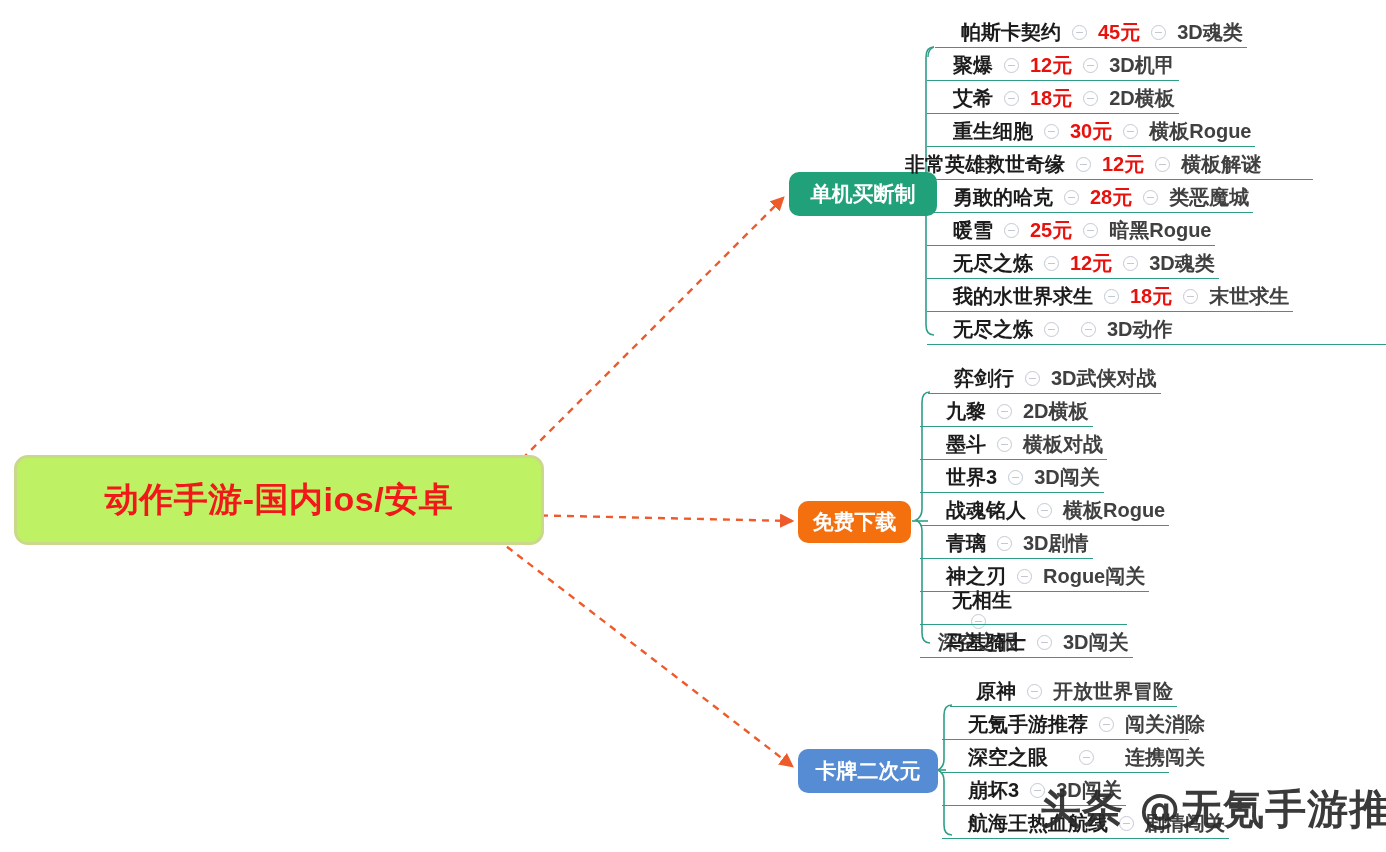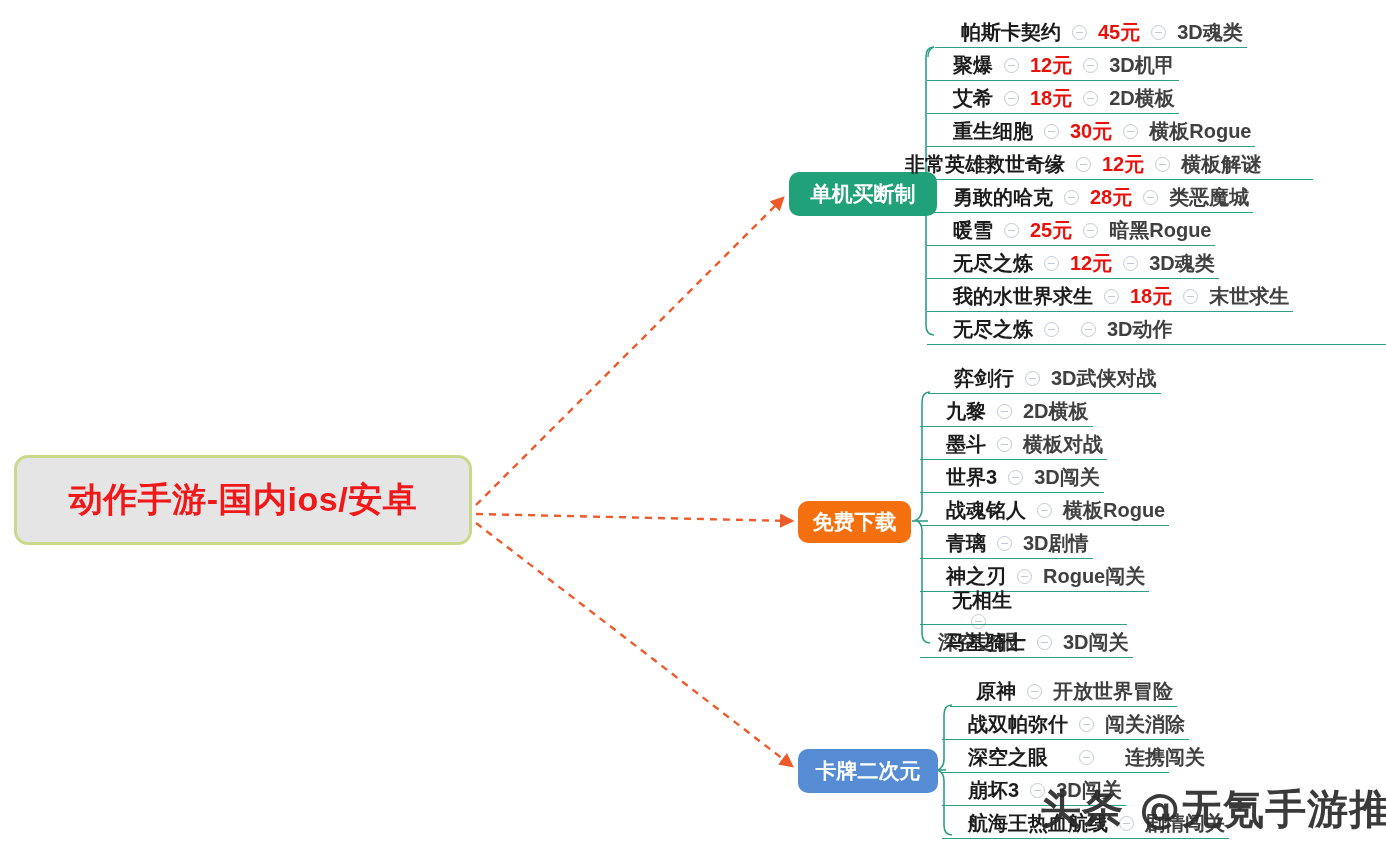--- a/index.html
+++ b/index.html
@@ -11,22 +11,22 @@
     position:relative;
   }
   #mindmap{
     position:absolute;inset:0;
     width:1386px;height:852px;
   }
   
   .root-node{
     position:absolute;
     left:14px;top:455px;
-    width:458px;height:90px;
-    background:#e5e5e5;
+    width:530px;height:90px;
+    background:#bef264;
     border:3px solid #c9d88a;
     border-radius:14px;
     box-sizing:border-box;
     display:flex;align-items:center;justify-content:center;
   }
   .root-node .root-label{
     color:#f01818;
     font-size:34px;
     font-weight:bold;
     letter-spacing:0.5px;
@@ -285,21 +285,21 @@
         <span class="leaf-tag">3D闯关</span>
       </div>
       <div class="leaf-underline" style="top: 657px; left: 920px; width: 212.578px;"></div>
       <div class="leaf-row" style="left: 968px; top: 676px;">
         <span class="leaf-name">原神</span>
         <span class="sep-icon"></span>
         <span class="leaf-tag">开放世界冒险</span>
       </div>
       <div class="leaf-underline" style="top: 706px; left: 950px; width: 227px;"></div>
       <div class="leaf-row" style="left: 960px; top: 709px;">
-        <span class="leaf-name">战双帕弥什</span>
+        <span class="leaf-name">无氪手游推荐</span>
         <span class="sep-icon"></span>
         <span class="leaf-tag">闯关消除</span>
       </div>
       <div class="leaf-underline" style="top: 739px; left: 942px; width: 247px;"></div>
       <div class="leaf-row" style="left: 960px; top: 742px; gap: 20px;">
         <span class="leaf-name">深空之眼</span>
         <span class="sep-icon"></span>
         <span class="leaf-tag">连携闯关</span>
       </div>
       <div class="leaf-underline" style="top: 772px; left: 942px; width: 227px;"></div>

